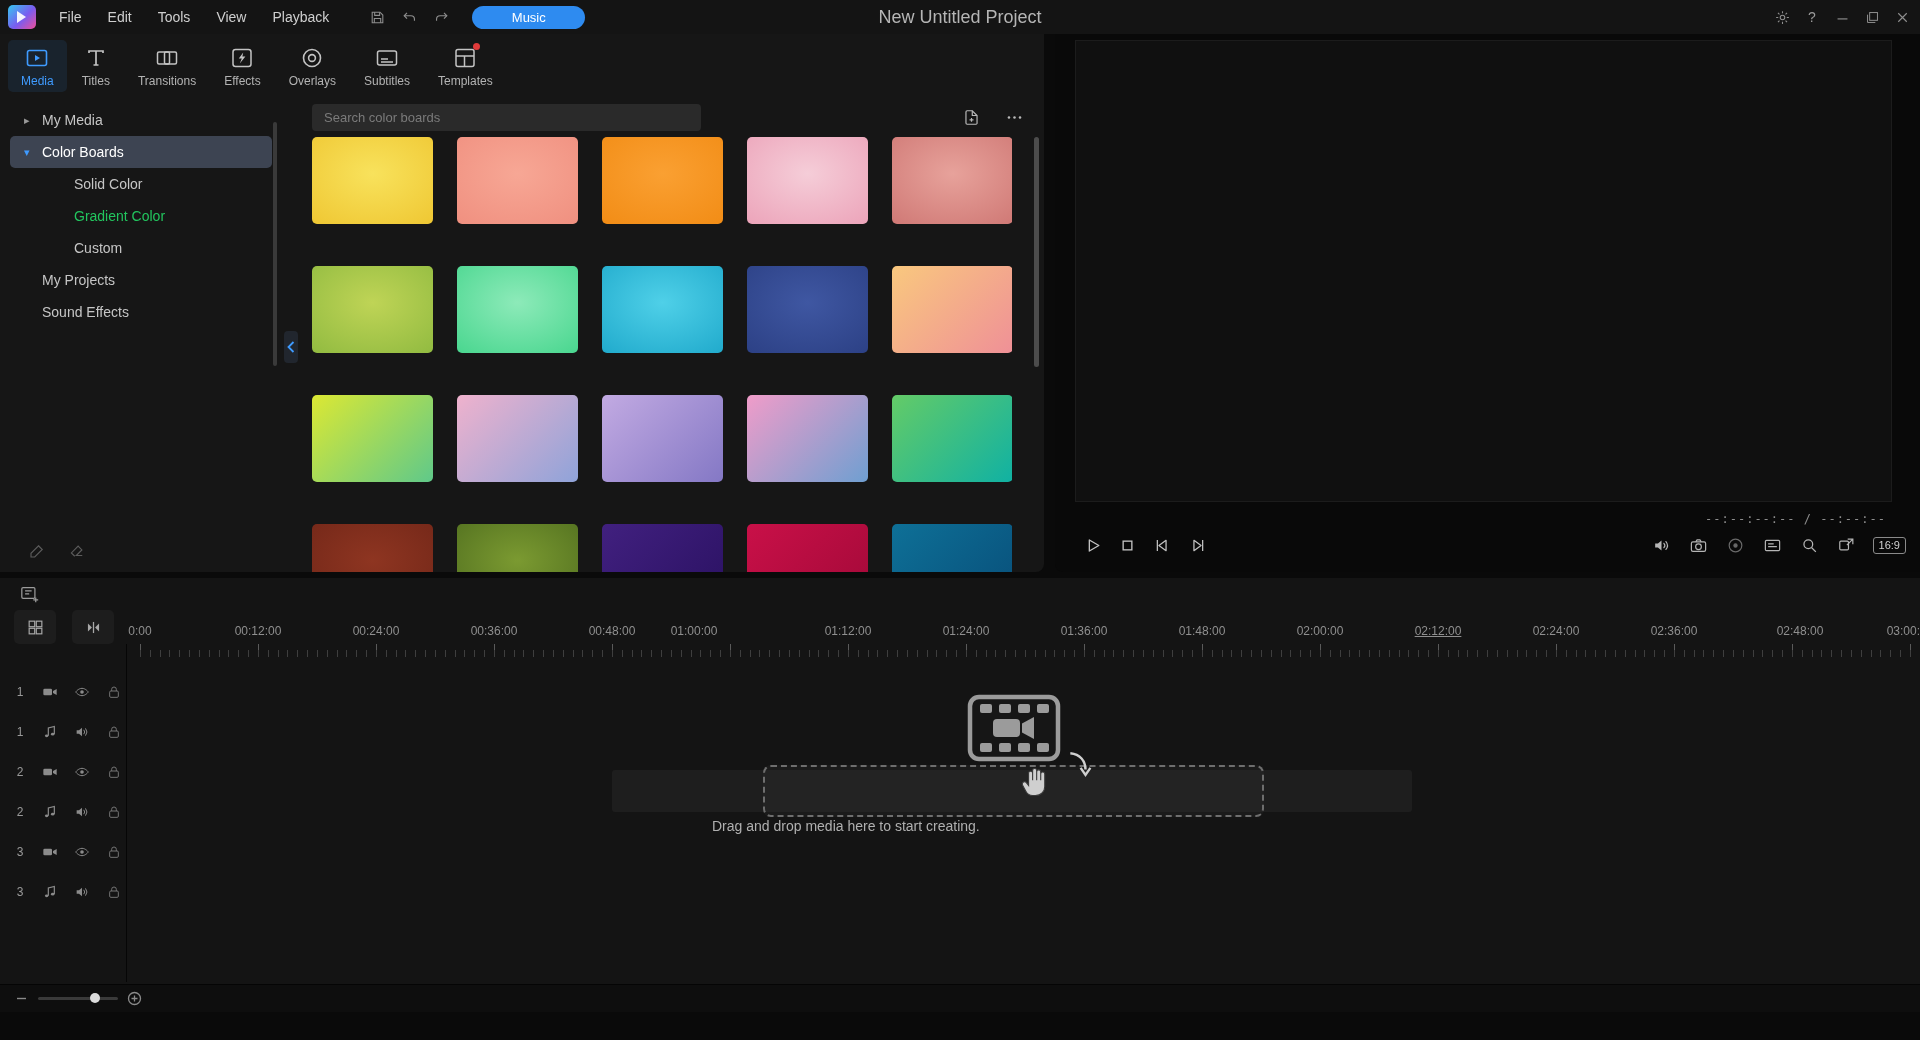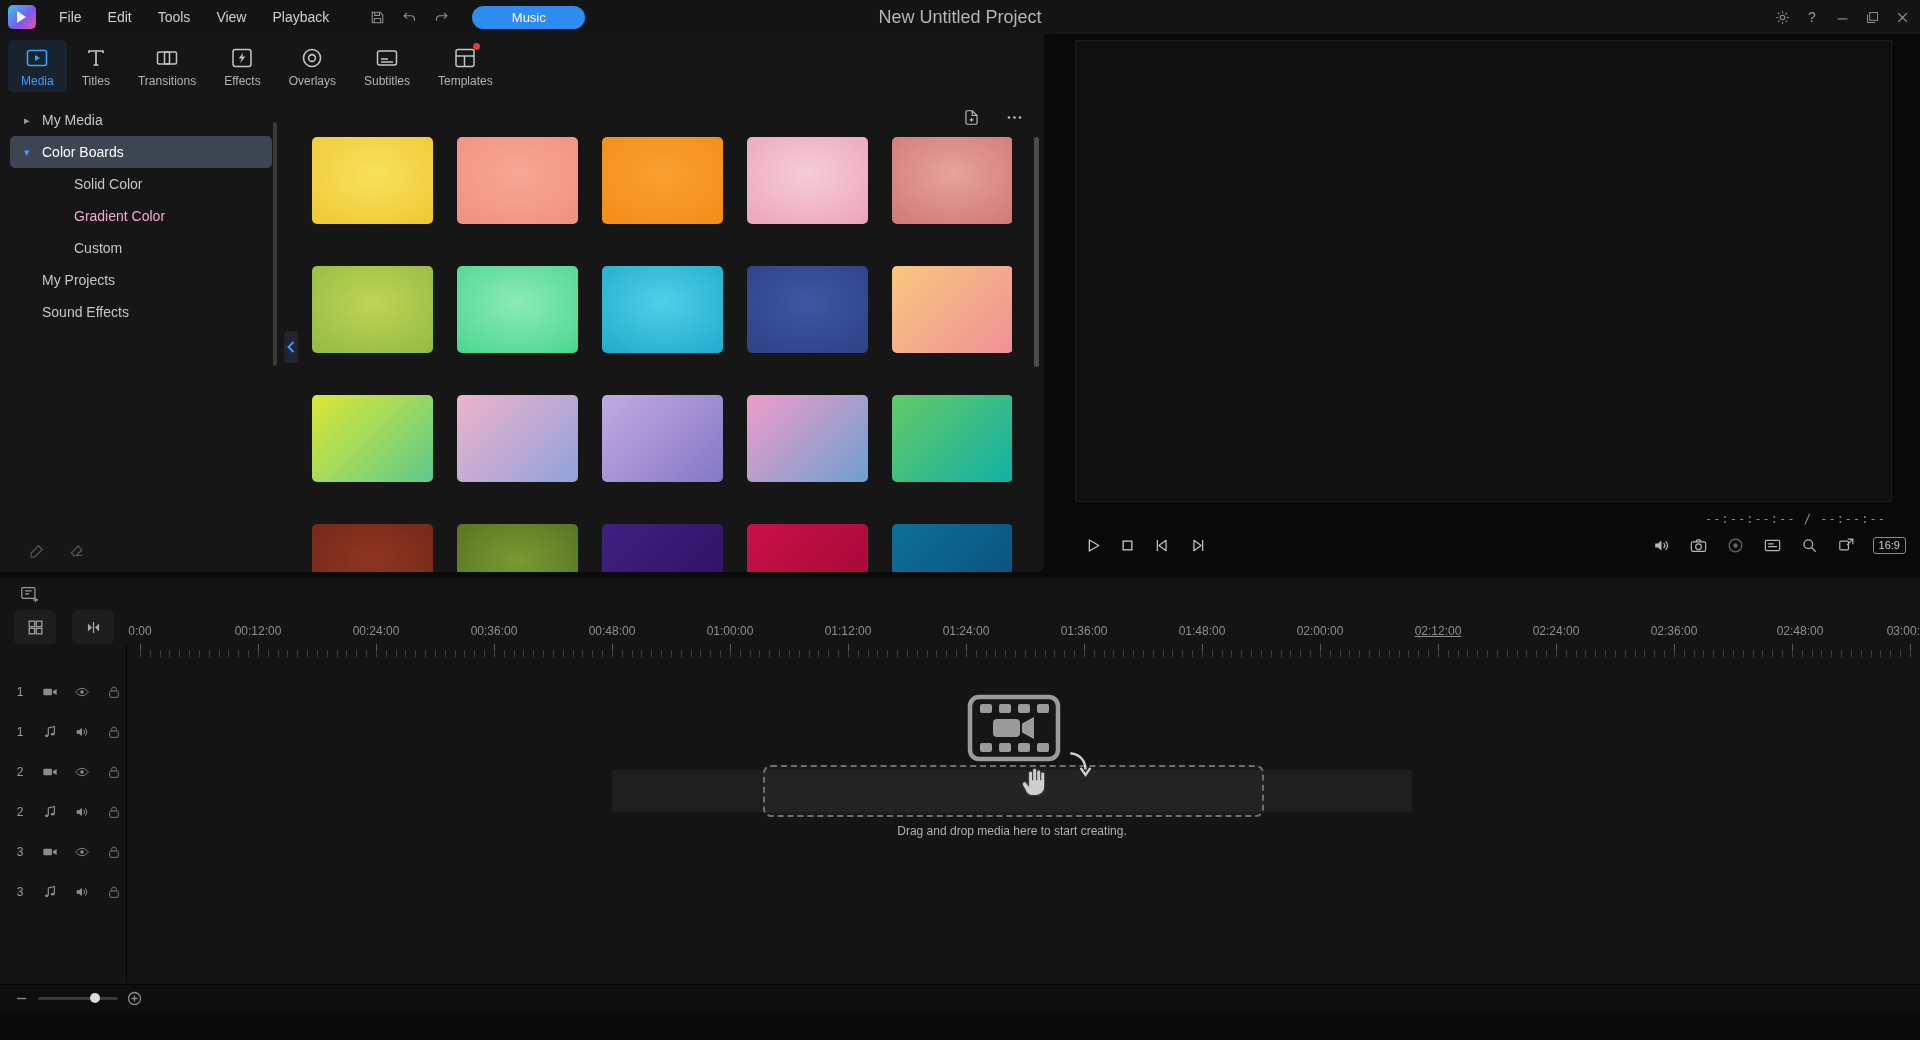--- a/index.html
+++ b/index.html
@@ -32,21 +32,21 @@
   .tab.active{background:rgba(63,155,255,.10)}
   .tab.active .tab-icon,.tab.active .tab-label{color:#3f9bff}
   .dot-badge{position:absolute;right:-3px;top:-3px;width:7px;height:7px;border-radius:50%;background:#e03a3a}
 
   .sidebar{position:absolute;left:10px;top:70px;width:262px}
   .side-item{height:32px;display:flex;align-items:center;border-radius:5px;font-size:14px;color:#c6c6c6;padding-left:14px}
   .side-item .arrow{width:18px;font-size:11px;color:#9a9a9a;flex:0 0 auto}
   .side-item .arrow.exp{color:#3f9bff}
   .side-item.indent{padding-left:46px}
   .side-item.selected{background:#3d4452;color:#fff}
-  .side-item.active-text{color:#f9a8d4}
+  .side-item.active-text{color:#22c55e}
 
   .side-scrollbar{position:absolute;left:273px;top:88px;width:4px;height:244px;border-radius:2px;background:#3a3a3a}
   .collapse-tab{position:absolute;left:284px;top:297px;width:14px;height:32px;background:#21262e;border-radius:4px;display:flex;align-items:center;justify-content:center;color:#3f9bff}
   .collapse-tab svg{width:8px;height:12px}
 
   .panel-tools{position:absolute;left:28px;bottom:12px;display:flex;gap:22px;color:#5c5c5c}
   .panel-tools svg{width:18px;height:18px}
 
   .content{position:absolute;left:300px;top:58px;right:0;bottom:0}
   .content-header{position:absolute;left:12px;right:20px;top:11px;height:28px;display:flex;align-items:center}
@@ -90,21 +90,21 @@
   .t-ic{width:17px;height:17px;display:flex;align-items:center;justify-content:center}
   .t-ic svg{width:16px;height:16px}
   .t-ic.lock{color:#747474}
   .track-sep{position:absolute;left:126px;top:66px;bottom:30px;width:1px;background:#060606}
 
   .clip-strip{position:absolute;left:612px;top:192px;width:800px;height:42px;background:#1e1e1e;border-radius:3px}
   .drop-zone{position:absolute;left:763px;top:187px;width:501px;height:52px;border:2px dashed #6e6e6e;border-radius:8px;background:rgba(60,60,60,.18)}
   .film-icon{position:absolute;left:966px;top:110px;width:96px;height:80px;color:#9b9b9b}
   .hand-icon{position:absolute;left:1019px;top:186px;width:36px;height:36px}
   .arc-icon{position:absolute;left:1066px;top:172px;width:26px;height:32px}
-  .drop-hint{position:absolute;left:712px;top:246px;width:600px;text-align:center;font-size:12px;color:#b0b0b0}
+  .drop-hint{position:absolute;left:712px;top:240px;width:600px;font-size:14px;color:#b0b0b0}
 
   .zoombar{position:absolute;left:0;bottom:0;width:1920px;height:28px;background:#0e0e0e;border-top:1px solid #050505;display:flex;align-items:center;padding-left:14px;gap:9px}
   .zoom-ic{width:15px;height:15px;color:#8a8a8a}
   .zoom-ic svg{width:15px;height:15px}
   .zoom-track{position:relative;width:80px;height:3px;border-radius:2px;background:#3a3a3a}
   .zoom-thumb{position:absolute;left:52px;top:-4px;width:10px;height:10px;border-radius:50%;background:#dcdcdc}
 </style>
 </head>
 <body>
 
@@ -278,20 +278,21 @@
     </span>
     <span>
       <svg viewBox="0 0 24 24" fill="none" stroke="currentColor" stroke-width="1.5">
           <path d="m9 19-4.5-4.5 9-9 5 5L11 18h8"></path>
         </svg>
     </span>
   </div>
 
   <div class="content">
     <div class="content-header">
+      <input class="search" type="text" placeholder="Search color boards" style="">
       <div class="hdr-icons">
         <span>
           <svg viewBox="0 0 24 24" fill="none" stroke="currentColor" stroke-width="1.5">
               <path d="M13 3.5H6.5A1.5 1.5 0 0 0 5 5v14a1.5 1.5 0 0 0 1.5 1.5h11A1.5 1.5 0 0 0 19 18.5V9.5z"></path>
               <path d="M13 3.5v6h6"></path>
               <path d="M9.5 15h5M12 12.5v5"></path>
             </svg>
         </span>
         <span>
           <svg viewBox="0 0 24 24" fill="currentColor">
@@ -426,21 +427,21 @@
   </div>
 
   <div class="ruler">
     <div class="ticks-major"></div>
     <div class="ticks-minor"></div>
   <span class="ruler-label" style="left: 140px;">0:00</span>
       <span class="ruler-label" style="left: 258px;">00:12:00</span>
       <span class="ruler-label" style="left: 376px;">00:24:00</span>
       <span class="ruler-label" style="left: 494px;">00:36:00</span>
       <span class="ruler-label" style="left: 612px;">00:48:00</span>
-      <span class="ruler-label" style="left: 730px; text-align: center;">01:00:00</span>
+      <span class="ruler-label" style="left: 694px; text-align: center;">01:00:00</span>
       <span class="ruler-label" style="left: 848px;">01:12:00</span>
       <span class="ruler-label" style="left: 966px;">01:24:00</span>
       <span class="ruler-label" style="left: 1084px;">01:36:00</span>
       <span class="ruler-label" style="left: 1202px;">01:48:00</span>
       <span class="ruler-label" style="left: 1320px;">02:00:00</span>
       <span class="ruler-label" style="left: 1438px; text-decoration: underline;">02:12:00</span>
       <span class="ruler-label" style="left: 1556px;">02:24:00</span>
       <span class="ruler-label" style="left: 1674px;">02:36:00</span>
       <span class="ruler-label" style="left: 1792px; margin-left: 8px;">02:48:00</span>
       <span class="ruler-label" style="left: 1910px;">03:00:00</span>

